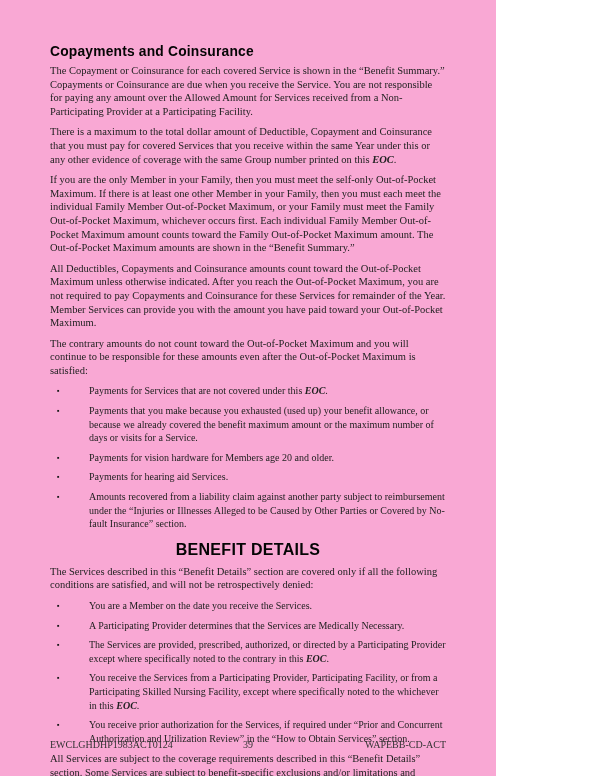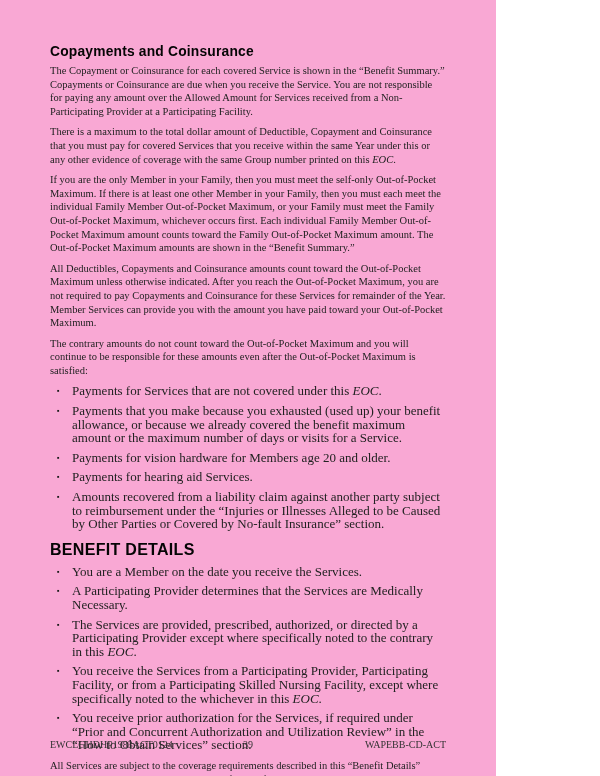--- a/index.html
+++ b/index.html
@@ -18,20 +18,21 @@
     color: #222222;
     overflow: hidden;
   }
   .content h1 {
     font-family: "Liberation Sans", sans-serif;
     font-size: 16px;
     font-weight: bold;
     color: #050505;
     letter-spacing: 0.3px;
     margin: 10px 0 6px 0;
+    text-align: center;
   }
   .content h2 {
     font-family: "Liberation Sans", sans-serif;
     font-size: 13.8px;
     font-weight: bold;
     color: #050505;
     letter-spacing: 0.2px;
     margin: 9px 0 5px 0;
   }
   .content h2:first-child { margin-top: 0; }
@@ -54,24 +55,25 @@
     width: 10px;
     margin-left: 7px;
     margin-right: 5px;
     font-size: 7.5px;
     line-height: 13.6px;
     flex: none;
     color: #1a1a1a;
   }
   .li-text {
     flex: 1;
-    font-size: 13px;
+    font-size: 10px;
     line-height: 13.6px;
+    margin-left: 17px;
   }
-  .it { font-style: italic; }
+  .it { font-style: italic; font-weight: bold; }
   .footer {
     position: absolute;
     left: 50px;
     right: 50px;
     top: 739px;
     font-size: 10px;
     color: #333333;
     font-family: "Liberation Serif", serif;
   }
   .footer .f-left { float: left; }
@@ -110,20 +112,21 @@
         <li>
           <span class="bullet">▪</span>
           <span class="li-text"><span>Payments for hearing aid Services.</span></span>
         </li>
         <li>
           <span class="bullet">▪</span>
           <span class="li-text"><span>Amounts recovered from a liability claim against another party subject to reimbursement under the “Injuries or Illnesses Alleged to be Caused by Other Parties or Covered by No-fault Insurance” section.</span></span>
         </li>
       </ul>
       <h1>BENEFIT DETAILS</h1>
+      <p><span>The Services described in this “Benefit Details” section are covered only if all the following conditions are satisfied, and will not be retrospectively denied:</span></p>
       <ul>
         <li>
           <span class="bullet">▪</span>
           <span class="li-text"><span>You are a Member on the date you receive the Services.</span></span>
         </li>
         <li>
           <span class="bullet">▪</span>
           <span class="li-text"><span>A Participating Provider determines that the Services are Medically Necessary.</span></span>
         </li>
         <li>

